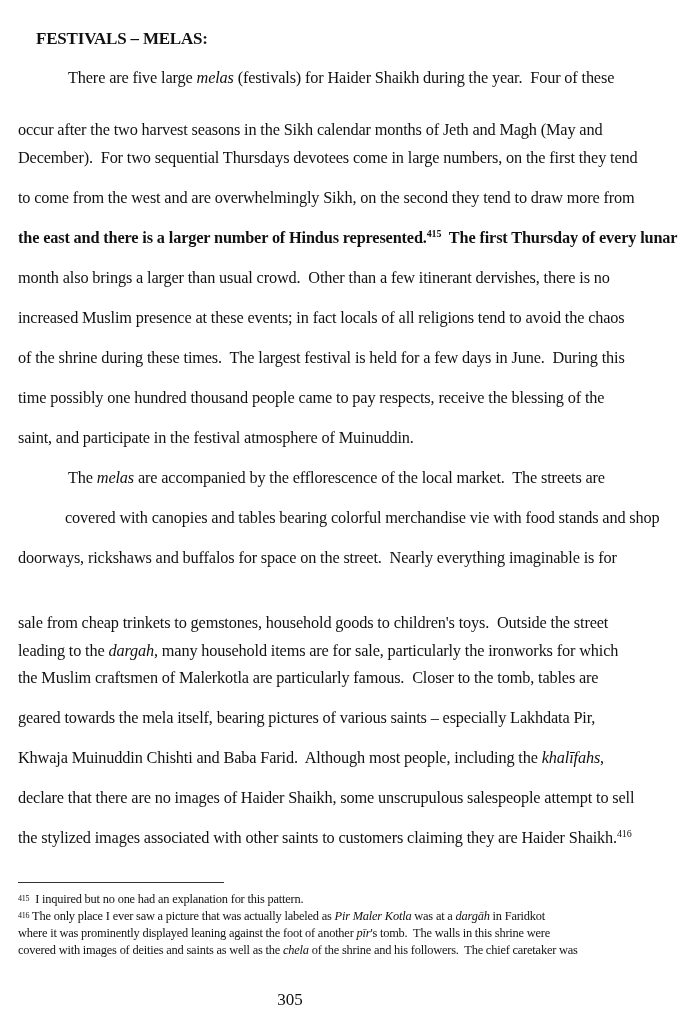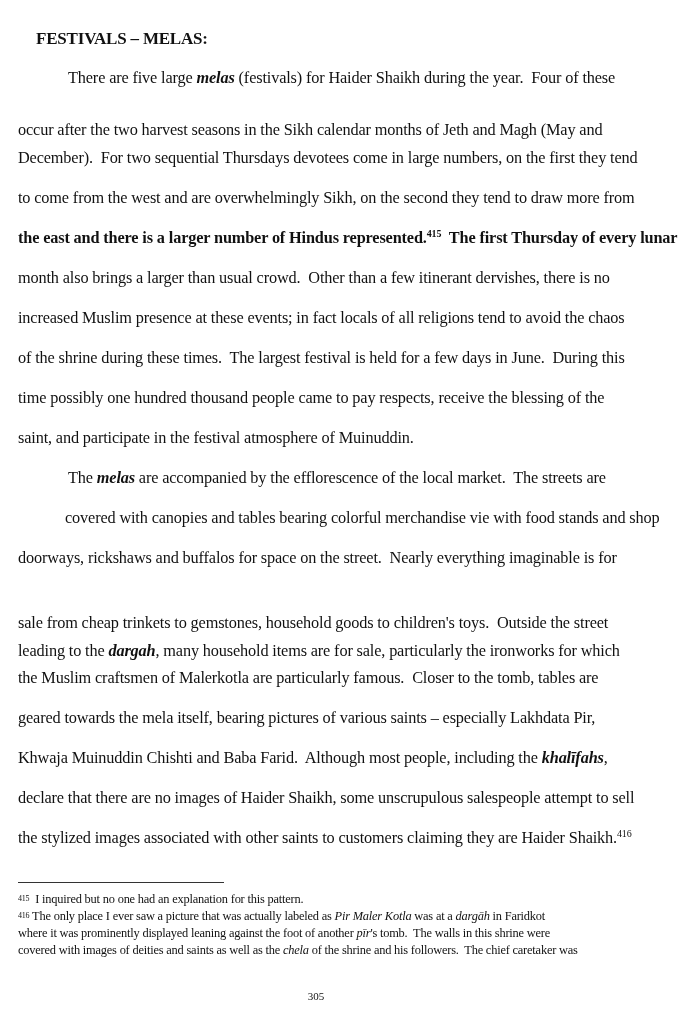--- a/index.html
+++ b/index.html
@@ -1,26 +1,26 @@
 <!DOCTYPE html>
 <html><head>
 <meta charset="utf-8">
 <style>
   html, body { margin:0; padding:0; background:#ffffff; }
   body { width:700px; height:1009px; position:relative; overflow:hidden;
          font-family:"Liberation Serif", "DejaVu Serif", serif; color:#111; }
   .heading { position:absolute; left:36px; top:29px; font-weight:bold; font-size:17px; letter-spacing:-0.2px; }
   .line { position:absolute; left:18px; font-size:16.3px; white-space:nowrap; letter-spacing:-0.15px; }
   .line.indent { left:68px; }
-  .line i { font-style:italic;font-weight:bold; }
+  .line i { font-style:italic; }
   sup { font-size:10px; vertical-align:super; line-height:0; }
   .rule { position:absolute; left:18px; top:882px; width:206px; height:1px; background:#333; }
   .fn { position:absolute; left:18px; font-size:12.4px; white-space:nowrap; letter-spacing:-0.2px; }
   .fn sup { font-size:8px; vertical-align:2px; }
-  .pageno { position:absolute; left:0; width:580px; text-align:center; top:990px; font-size:11px;margin-left:26px; }
+  .pageno { position:absolute; left:0; width:580px; text-align:center; top:990px; font-size:17px; }
 </style>
 </head>
 <body>
 
 <div class="heading">FESTIVALS – MELAS:</div>
 <div id="body-text">
     <div class="line indent" style="top: 68px;"><span>There are five large </span><i>melas</i><span> (festivals) for Haider Shaikh during the year.&nbsp; Four of these</span></div>
     <div class="line" style="top: 120px;"><span>occur after the two harvest seasons in the Sikh calendar months of Jeth and Magh (May and</span></div>
     <div class="line" style="top: 148px;"><span>December).&nbsp; For two sequential Thursdays devotees come in large numbers, on the first they tend</span></div>
     <div class="line" style="top: 188px;"><span>to come from the west and are overwhelmingly Sikh, on the second they tend to draw more from</span></div>

